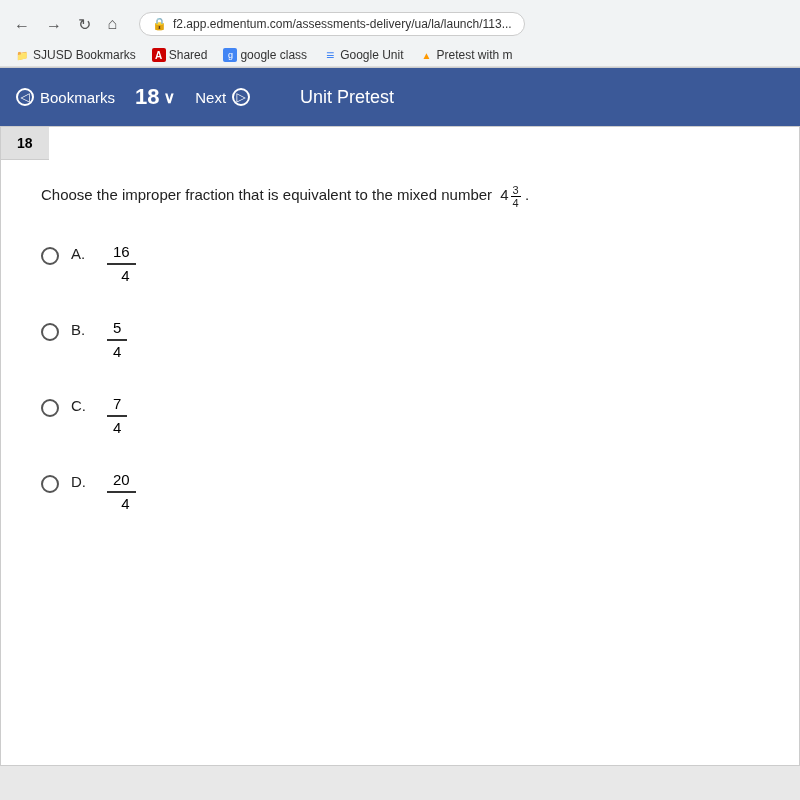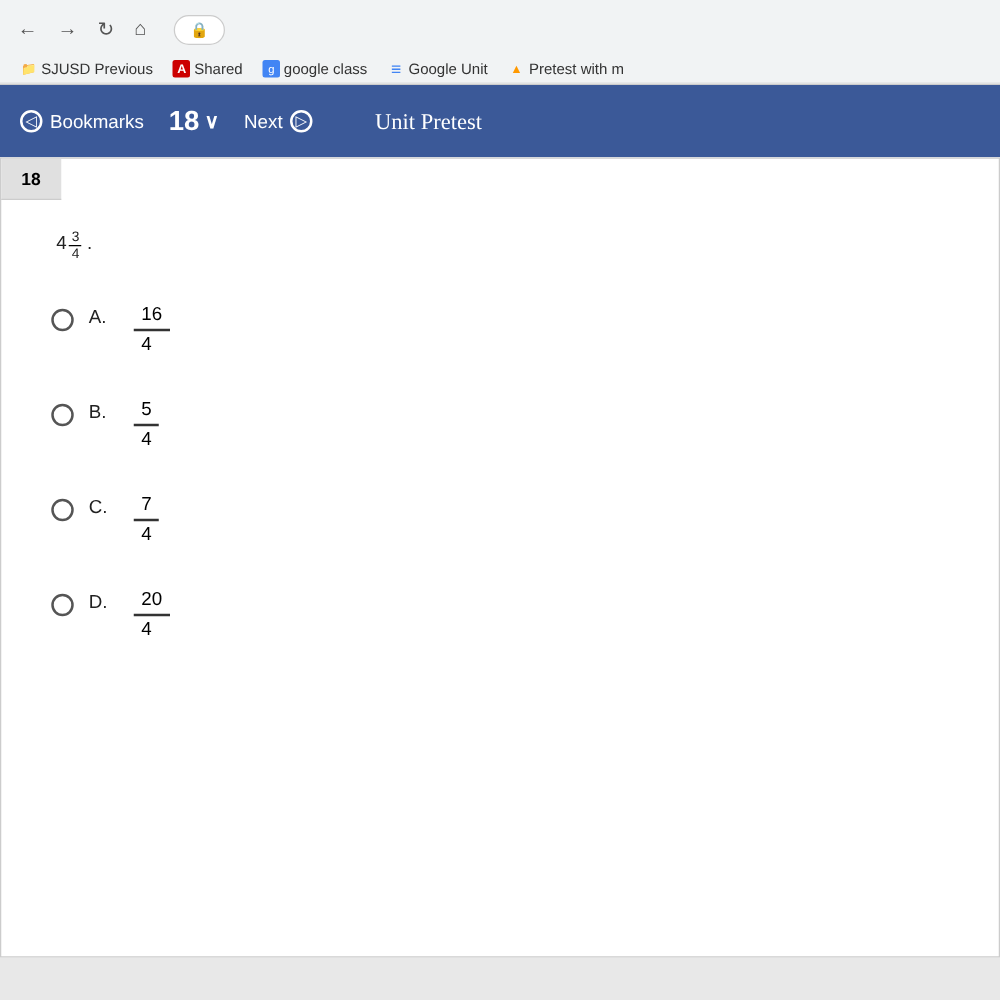--- a/index.html
+++ b/index.html
@@ -109,21 +109,20 @@
       display: flex;
       align-items: center;
       gap: 4px;
       color: #fff;
     }
 
     .toolbar-title {
       font-size: 18px;
       color: #fff;
       margin-left: 30px;
-      font-family: Liberation Serif, serif;
     }
 
     
     .content-area {
       background: #e8e8e8;
       min-height: 680px;
       padding: 0;
     }
 
     .question-card {
@@ -214,21 +213,21 @@
       font-size: 15px;
       font-weight: normal;
       min-width: 24px;
       margin-top: 4px;
       color: #222;
     }
 
     .fraction-display {
       display: flex;
       flex-direction: column;
-      align-items: flex-start;
+      align-items: flex-end;
       font-size: 15px;
       line-height: 1.2;
       margin-top: 2px;
     }
 
     .fraction-display .frac-top {
       padding: 0 6px 1px;
     }
 
     .fraction-display .frac-line {
@@ -246,27 +245,28 @@
 <body>
 
 <div class="browser-chrome">
   <div class="nav-buttons">
     <button class="nav-btn">←</button>
     <button class="nav-btn">→</button>
     <button class="nav-btn">↻</button>
     <button class="nav-btn">⌂</button>
     <div class="address-bar">
       <span class="lock-icon">🔒</span>
+      <span>f2.app.edmentum.com/assessments-delivery/ua/la/launch/113...</span>
     </div>
   </div>
 
   <div class="bookmarks-bar">
     <div class="bookmark-item">
       <span class="bm-icon">📁</span>
-      <span>SJUSD Previous</span>
+      <span>SJUSD Bookmarks</span>
     </div>
     <div class="bookmark-item">
       <span class="bm-icon" style="background:#c00;color:#fff;border-radius:2px;padding:1px 3px;font-weight:bold;">A</span>
       <span>Shared</span>
     </div>
     <div class="bookmark-item">
       <span class="bm-icon" style="background:#4285F4;color:#fff;border-radius:2px;padding:1px 3px;font-size:9px;">g</span>
       <span>google class</span>
     </div>
     <div class="bookmark-item">
@@ -298,20 +298,21 @@
 
   <span class="toolbar-title">Unit Pretest</span>
 </div>
 
 <div class="content-area">
   <div class="question-card">
     <div class="question-header">18</div>
 
     <div class="question-body">
       <div class="question-text">
+        <span>Choose the improper fraction that is equivalent to the mixed number</span>
         
         <span class="mixed-number">
           <span class="whole">4</span>
           <span class="fraction">
             <span class="numerator">3</span>
             <span class="denominator">4</span>
           </span>
         </span>
         <span>.</span>
       </div>

